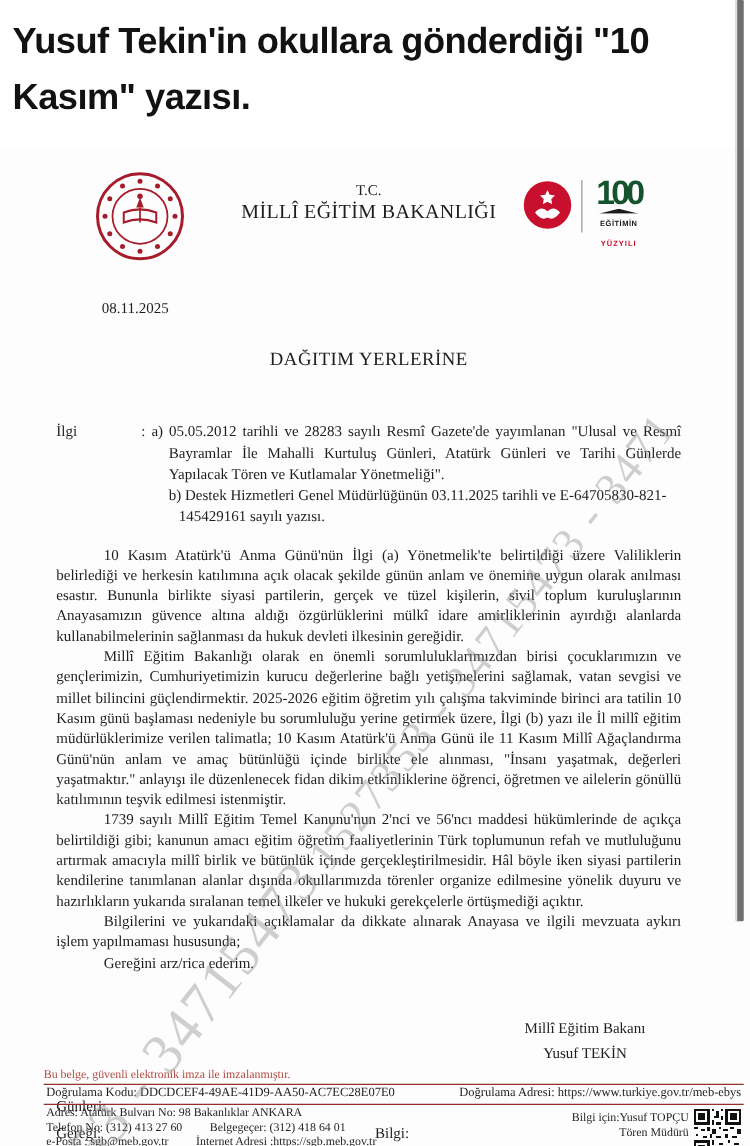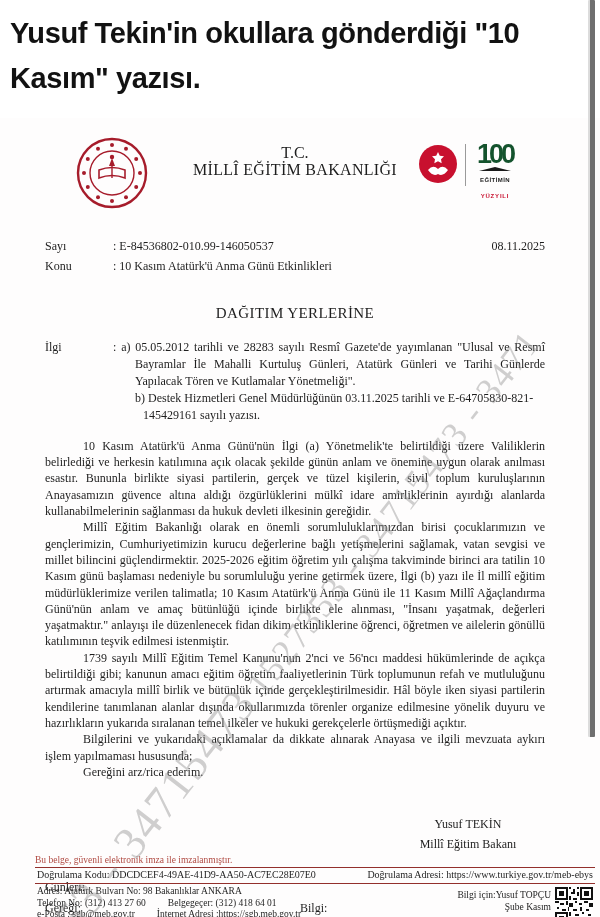--- a/index.html
+++ b/index.html
@@ -19,21 +19,21 @@
     position:absolute;top:118px;left:0;width:600px;height:799px;
     background:#fefdfd;font-size:12px;line-height:16.3px;
   }
   .doc-inner{padding:10px 55px 0 45px;}
   
   .lh-row{position:relative;height:102px;}
   .seal{position:absolute;left:30px;top:8px;width:74px;height:74px;}
   .lh-center{
     position:absolute;left:0;right:0;top:16px;text-align:center;line-height:17px;
   }
-  .lh-tc{font-size:16px;}
+  .lh-tc{font-size:12px;}
   .lh-ministry{font-size:16px;letter-spacing:.3px;}
   .lh-dept{font-size:13px;}
   .lh-right{position:absolute;right:28px;top:14px;display:flex;align-items:flex-start;}
   .aile-logo{width:40px;height:40px;margin-top:2px;}
   .lh-divider{width:1px;height:42px;background:#9a9a9a;margin:2px 7px 0 7px;}
   .century{width:44px;text-align:center;font-family:"Liberation Sans",sans-serif;}
   .century-num{
     color:#14532d;font-weight:bold;font-size:27px;line-height:24px;letter-spacing:-3px;
   }
   .century-book{height:4px;background:#1a1a1a;margin:1px 6px 1px 6px;
@@ -42,21 +42,21 @@
   .century-l2{font-size:6px;font-weight:bold;color:#c8102e;letter-spacing:.8px;}
   
   .meta{display:flex;margin-top:8px;}
   .meta-left{flex:1;}
   .meta-row{margin-bottom:4px;}
   .meta-label{display:inline-block;width:68px;}
   .meta-date{width:90px;text-align:right;}
   
   .recipient{text-align:center;margin-top:26px;font-size:15px;letter-spacing:.4px;}
   
-  .ilgi{display:flex;margin-top:18px;line-height:17px;}
+  .ilgi{display:flex;margin-top:40px;line-height:17px;}
   .ilgi-label{width:68px;flex:none;}
   .ilgi-body{flex:1;}
   .ilgi-a{padding-left:22px;text-indent:-22px;text-align:justify;}
   .ilgi-b{padding-left:30px;text-indent:-8px;}
   
   .body-text{margin-top:14px;}
   .body-text p{margin:0;text-align:justify;text-indent:38px;}
   .closing{margin:0;text-indent:38px;}
   
   .sig{width:170px;margin:34px -8px 0 auto;text-align:center;line-height:20px;}
@@ -142,28 +142,20 @@
         <div class="century">
           <div class="century-num">100</div>
           <div class="century-book"></div>
           <div class="century-l1">EĞİTİMİN</div>
           <div class="century-l2">YÜZYILI</div>
         </div>
       </div>
     </div>
 
     <div class="meta">
-      <div class="meta-left">
-        <div class="meta-row">
-          <span class="meta-label">Sayı</span><span>: E-84536802-010.99-146050537</span>
-        </div>
-        <div class="meta-row">
-          <span class="meta-label">Konu</span><span>: 10 Kasım Atatürk'ü Anma Günü Etkinlikleri</span>
-        </div>
-      </div>
       <div class="meta-date">08.11.2025</div>
     </div>
 
     <div class="recipient">DAĞITIM YERLERİNE</div>
 
     <div class="ilgi">
       <div class="ilgi-label">İlgi</div>
       <div class="ilgi-body">
         <div class="ilgi-a">: a) 05.05.2012 tarihli ve 28283 sayılı Resmî Gazete'de yayımlanan "Ulusal ve Resmî Bayramlar İle Mahalli Kurtuluş Günleri, Atatürk Günleri ve Tarihi Günlerde Yapılacak Tören ve Kutlamalar Yönetmeliği".</div>
         <div class="ilgi-b">b) Destek Hizmetleri Genel Müdürlüğünün 03.11.2025 tarihli ve E-64705830-821-145429161 sayılı yazısı.</div>
@@ -172,22 +164,22 @@
 
     <div class="body-text">
       <p>10 Kasım Atatürk'ü Anma Günü'nün İlgi (a) Yönetmelik'te belirtildiği üzere Valiliklerin belirlediği ve herkesin katılımına açık olacak şekilde günün anlam ve önemine uygun olarak anılması esastır. Bununla birlikte siyasi partilerin, gerçek ve tüzel kişilerin, sivil toplum kuruluşlarının Anayasamızın güvence altına aldığı özgürlüklerini mülkî idare amirliklerinin ayırdığı alanlarda kullanabilmelerinin sağlanması da hukuk devleti ilkesinin gereğidir.</p>
       <p>Millî Eğitim Bakanlığı olarak en önemli sorumluluklarımızdan birisi çocuklarımızın ve gençlerimizin, Cumhuriyetimizin kurucu değerlerine bağlı yetişmelerini sağlamak, vatan sevgisi ve millet bilincini güçlendirmektir. 2025-2026 eğitim öğretim yılı çalışma takviminde birinci ara tatilin 10 Kasım günü başlaması nedeniyle bu sorumluluğu yerine getirmek üzere, İlgi (b) yazı ile İl millî eğitim müdürlüklerimize verilen talimatla; 10 Kasım Atatürk'ü Anma Günü ile 11 Kasım Millî Ağaçlandırma Günü'nün anlam ve amaç bütünlüğü içinde birlikte ele alınması, "İnsanı yaşatmak, değerleri yaşatmaktır." anlayışı ile düzenlenecek fidan dikim etkinliklerine öğrenci, öğretmen ve ailelerin gönüllü katılımının teşvik edilmesi istenmiştir.</p>
       <p>1739 sayılı Millî Eğitim Temel Kanunu'nun 2'nci ve 56'ncı maddesi hükümlerinde de açıkça belirtildiği gibi; kanunun amacı eğitim öğretim faaliyetlerinin Türk toplumunun refah ve mutluluğunu artırmak amacıyla millî birlik ve bütünlük içinde gerçekleştirilmesidir. Hâl böyle iken siyasi partilerin kendilerine tanımlanan alanlar dışında okullarımızda törenler organize edilmesine yönelik duyuru ve hazırlıkların yukarıda sıralanan temel ilkeler ve hukuki gerekçelerle örtüşmediği açıktır.</p>
       <p>Bilgilerini ve yukarıdaki açıklamalar da dikkate alınarak Anayasa ve ilgili mevzuata aykırı işlem yapılmaması hususunda;</p>
       <p class="closing">Gereğini arz/rica ederim.</p>
     </div>
 
     <div class="sig">
+      <div>Millî Eğitim Bakanı</div>
       <div>Yusuf TEKİN</div>
-      <div>Millî Eğitim Bakanı</div>
     </div>
 
     <div class="dist">
       <div>Günleri:</div>
       <div class="dist-cols">
         <div class="dist-left">
           <div>Gereği:</div>
 
         </div>
         <div class="dist-right">
@@ -210,21 +202,21 @@
     <div class="addr-block">
       <div>Adres: Atatürk Bulvarı No: 98 Bakanlıklar ANKARA</div>
       <div>
         <span>Telefon No: (312) 413 27 60</span><span class="addr-gap"></span><span>Belgegeçer: (312) 418 64 01</span>
       </div>
       <div>
         <span>e-Posta : sgb@meb.gov.tr</span><span class="addr-gap"></span><span>İnternet Adresi :https://sgb.meb.gov.tr</span>
       </div>
       <div class="contact">
         <div>Bilgi için:Yusuf TOPÇU</div>
-        <div>Şube Kasım</div>
+        <div>Tören Müdürü</div>
       </div>
       <svg class="qr" viewBox="0 0 21 21" shape-rendering="crispEdges">
         <rect x="0" y="0" width="21" height="21" fill="#ffffff"></rect>
         <g fill="#111111">
           <rect x="0" y="0" width="7" height="7"></rect>
             <rect x="14" y="0" width="7" height="7"></rect>
             <rect x="0" y="14" width="7" height="7"></rect>
         </g>
         <g fill="#ffffff">
           <rect x="1" y="1" width="5" height="5"></rect>

